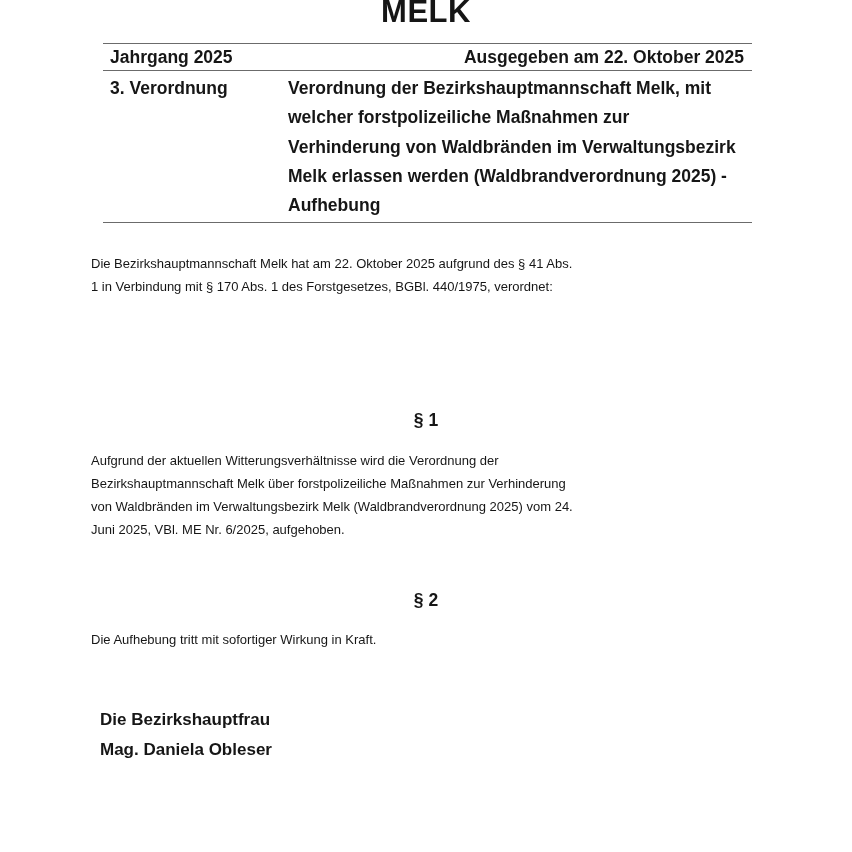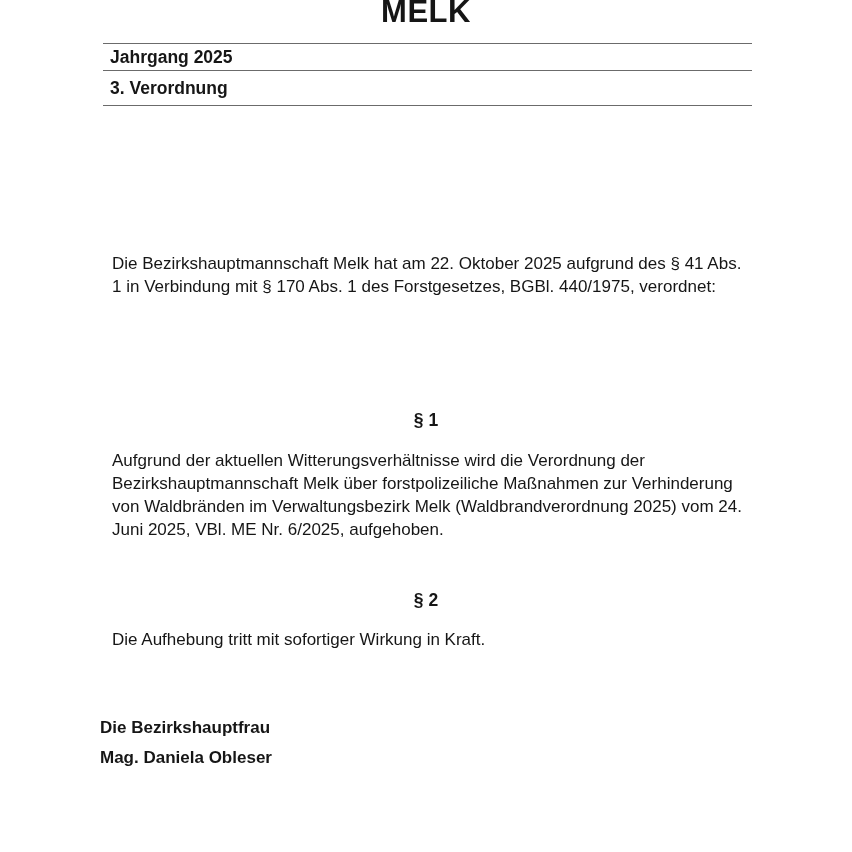--- a/index.html
+++ b/index.html
@@ -52,23 +52,23 @@
     padding: 3px 8px 2px 7px;
     border-bottom: 1.5px solid #6b6b6b;
     line-height: 29.3px;
   }
   .entry-number { width: 178px; flex: none; }
   .entry-subject { flex: 1; }
 
   
   .para {
     position: absolute;
-    left: 112px;
+    left: 91px;
     width: 658px;
-    font-size: 17px;
+    font-size: 13px;
     line-height: 23px;
   }
   .preamble   { top: 252px; }
   .sec1-text  { top: 449px; }
   .sec2-text  { top: 628px; }
 
   .centered-heading {
     position: absolute;
     left: 0; right: 0;
     text-align: center;
@@ -79,38 +79,43 @@
   .main-heading { top: 340px; }
   .sec1-label   { top: 409px; }
   .sec2-label   { top: 589px; }
 
   .signature-line {
     position: absolute;
     left: 100px;
     font-size: 17px;
     font-weight: bold;
     line-height: 23px;
-    margin-top: 8px;
   }
   .sig-role { top: 708px; }
   .sig-name { top: 738px; }
 </style>
 </head>
 <body>
 
 <div class="page">
 
   <div class="doc-title">MELK</div>
 
   <div class="gazette-table">
     <div class="masthead-row">
       <span>Jahrgang 2025</span>
+      <span>Ausgegeben am 22. Oktober 2025</span>
     </div>
     <div class="entry-row">
       <div class="entry-number">3. Verordnung</div>
+      <div class="entry-subject pre-line">Verordnung der Bezirkshauptmannschaft Melk, mit
+welcher forstpolizeiliche Maßnahmen zur
+Verhinderung von Waldbränden im Verwaltungsbezirk
+Melk erlassen werden (Waldbrandverordnung 2025) -
+Aufhebung</div>
     </div>
   </div>
 
   <div class="para preamble pre-line">Die Bezirkshauptmannschaft Melk hat am 22. Oktober 2025 aufgrund des § 41 Abs.
 1 in Verbindung mit § 170 Abs. 1 des Forstgesetzes, BGBl. 440/1975, verordnet:</div>
 
 
   <div class="centered-heading sec1-label">§ 1</div>
 
   <div class="para sec1-text pre-line">Aufgrund der aktuellen Witterungsverhältnisse wird die Verordnung der

